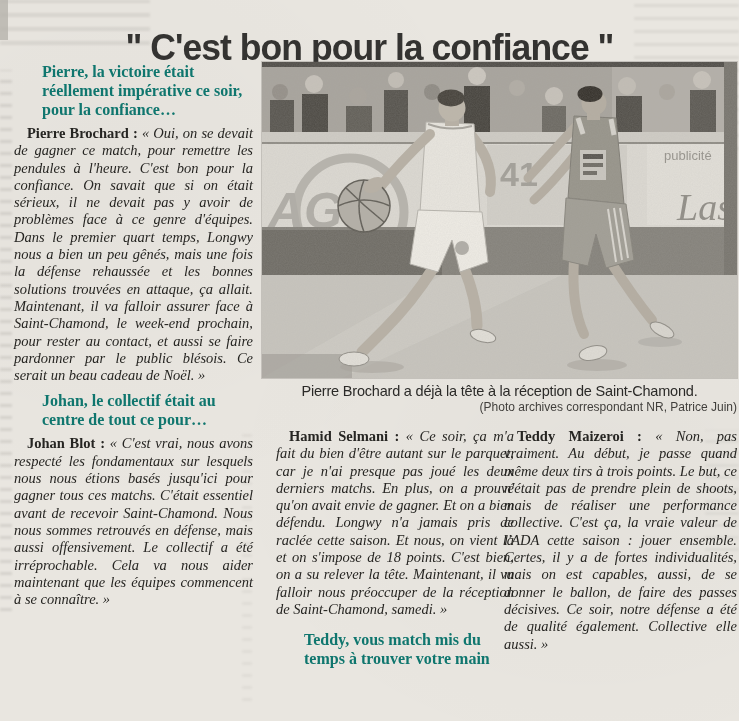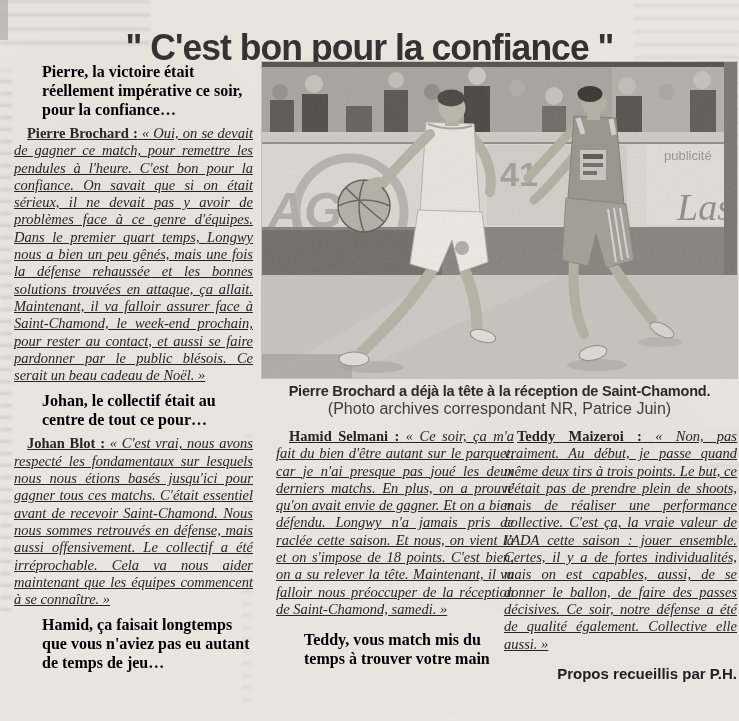--- a/index.html
+++ b/index.html
@@ -18,33 +18,33 @@
     font-family:"Liberation Sans", sans-serif;font-weight:700;
     font-size:37px;letter-spacing:-1px;color:#343331;
     transform:scaleX(.96);transform-origin:center;
   }
   .col{position:absolute;text-align:justify;font-size:14.5px;line-height:17.3px;color:#262522;}
   .col-left{left:14px;top:62px;width:239px;}
   .col-mid{left:276px;top:428px;width:238px;}
   .col-right{left:504px;top:428px;width:233px;}
   .q{
     font-weight:700;font-size:16px;line-height:19px;text-align:left;
-    margin:7px 0 6px 28px;color:#000000;
+    margin:7px 0 6px 28px;color:#0f766e;
   }
   .q.first{margin-top:0;}
-  .para{margin:0 0 5px 0;text-indent:13px;text-decoration:underline;}
+  .para{margin:0 0 5px 0;text-indent:13px;}
   .speaker{font-weight:700;}
   .quote{font-style:italic;}
   .photo-wrap{
     position:absolute;left:262px;top:62px;width:475px;height:316px;
     box-shadow:0 0 0 1px rgba(90,88,82,.25);
   }
   .caption-block{position:absolute;left:262px;top:383px;width:475px;font-family:"Liberation Sans", sans-serif;}
-  .caption{font-weight:700;font-size:14.5px;text-align:center;color:#2b2a28;letter-spacing:-.2px;}
-  .credit{font-size:16px;text-align:center;color:#413f3c;margin-top:1px;}
+  .caption{font-weight:400;font-size:14.5px;text-align:center;color:#2b2a28;letter-spacing:-.2px;}
+  .credit{font-size:12px;text-align:right;color:#413f3c;margin-top:1px;}
   .byline{
     text-align:right;font-family:"Liberation Sans", sans-serif;
     font-weight:700;font-size:15px;margin-top:12px;color:#22211e;
   }
   .bleed{position:absolute;filter:blur(1.3px);pointer-events:none;}
   .bleed-left-margin{
     left:0;top:70px;width:12px;height:550px;opacity:.55;
     background:repeating-linear-gradient(0deg, transparent 0 9px, rgba(112,110,104,.30) 9px 12px);
   }
   .bleed-top-left{
@@ -78,21 +78,20 @@
 <div class="bleed bleed-col-gap"></div>
 <div class="corner-mark"></div>
 
 <h1 class="headline">" C'est bon pour la confiance "</h1>
 
 <div class="col col-left">
   <p class="q first">Pierre, la victoire était réellement impérative ce soir, pour la confiance…</p>
   <p class="para"><span class="speaker">Pierre Brochard :</span> <span class="quote">« Oui, on se devait de gagner ce match, pour remettre les pendules à l'heure. C'est bon pour la confiance. On savait que si on était sérieux, il ne devait pas y avoir de problèmes face à ce genre d'équipes. Dans le premier quart temps, Longwy nous a bien un peu gênés, mais une fois la défense rehaussée et les bonnes solutions trouvées en attaque, ça allait. Maintenant, il va falloir assurer face à Saint-Chamond, le week-end prochain, pour rester au contact, et aussi se faire pardonner par le public blésois. Ce serait un beau cadeau de Noël. »</span></p>
   <p class="q">Johan, le collectif était au centre de tout ce pour…</p>
   <p class="para"><span class="speaker">Johan Blot :</span> <span class="quote">« C'est vrai, nous avons respecté les fondamentaux sur lesquels nous nous étions basés jusqu'ici pour gagner tous ces matchs. C'était essentiel avant de recevoir Saint-Chamond. Nous nous sommes retrouvés en défense, mais aussi offensivement. Le collectif a été irréprochable. Cela va nous aider maintenant que les équipes commencent à se connaître. »</span></p>
-  <p class="q">Hamid, ça faisait longtemps que vous n'aviez pas eu autant de temps de jeu…</p>
 </div>
 
 <div class="photo-wrap">
 <svg viewBox="0 0 475 316" width="475" height="316" xmlns="http://www.w3.org/2000/svg">
   <defs>
     <filter id="grain" x="0" y="0" width="100%" height="100%">
       <feTurbulence type="fractalNoise" baseFrequency="0.9" numOctaves="2" stitchTiles="stitch"></feTurbulence>
       <feColorMatrix type="matrix" values="0 0 0 0 0.45  0 0 0 0 0.44  0 0 0 0 0.42  0 0 0 0.20 0"></feColorMatrix>
     </filter>
   </defs>
@@ -210,14 +209,13 @@
   <div class="credit">(Photo archives correspondant NR, Patrice Juin)</div>
 </div>
 
 <div class="col col-mid">
   <p class="para" style="margin-top:0"><span class="speaker">Hamid Selmani :</span> <span class="quote">« Ce soir, ça m'a fait du bien d'être autant sur le parquet, car je n'ai presque pas joué les deux derniers matchs. En plus, on a prouvé qu'on avait envie de gagner. Et on a bien défendu. Longwy n'a jamais pris de raclée cette saison. Et nous, on vient là et on s'impose de 18 points. C'est bien, on a su relever la tête. Maintenant, il va falloir nous préoccuper de la réception de Saint-Chamond, samedi. »</span></p>
   <p class="q" style="margin-top:12px">Teddy, vous match mis du temps à trouver votre main</p>
 </div>
 
 <div class="col col-right">
   <p class="para"><span class="speaker">Teddy Maizeroi :</span> <span class="quote">« Non, pas vraiment. Au début, je passe quand même deux tirs à trois points. Le but, ce n'était pas de prendre plein de shoots, mais de réaliser une performance collective. C'est ça, la vraie valeur de l'ADA cette saison : jouer ensemble. Certes, il y a de fortes individualités, mais on est capables, aussi, de se donner le ballon, de faire des passes décisives. Ce soir, notre défense a été de qualité également. Collective elle aussi. »</span></p>
-  <p class="byline">Propos recueillis par P.H.</p>
 </div>
 
 </body></html>

